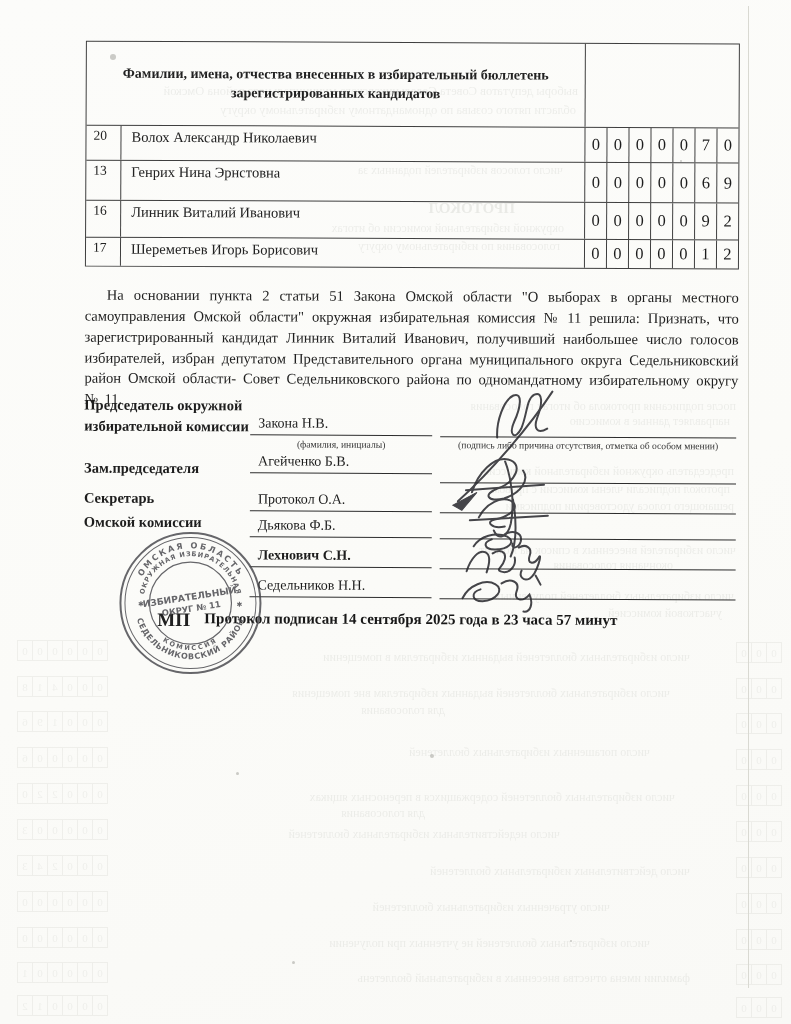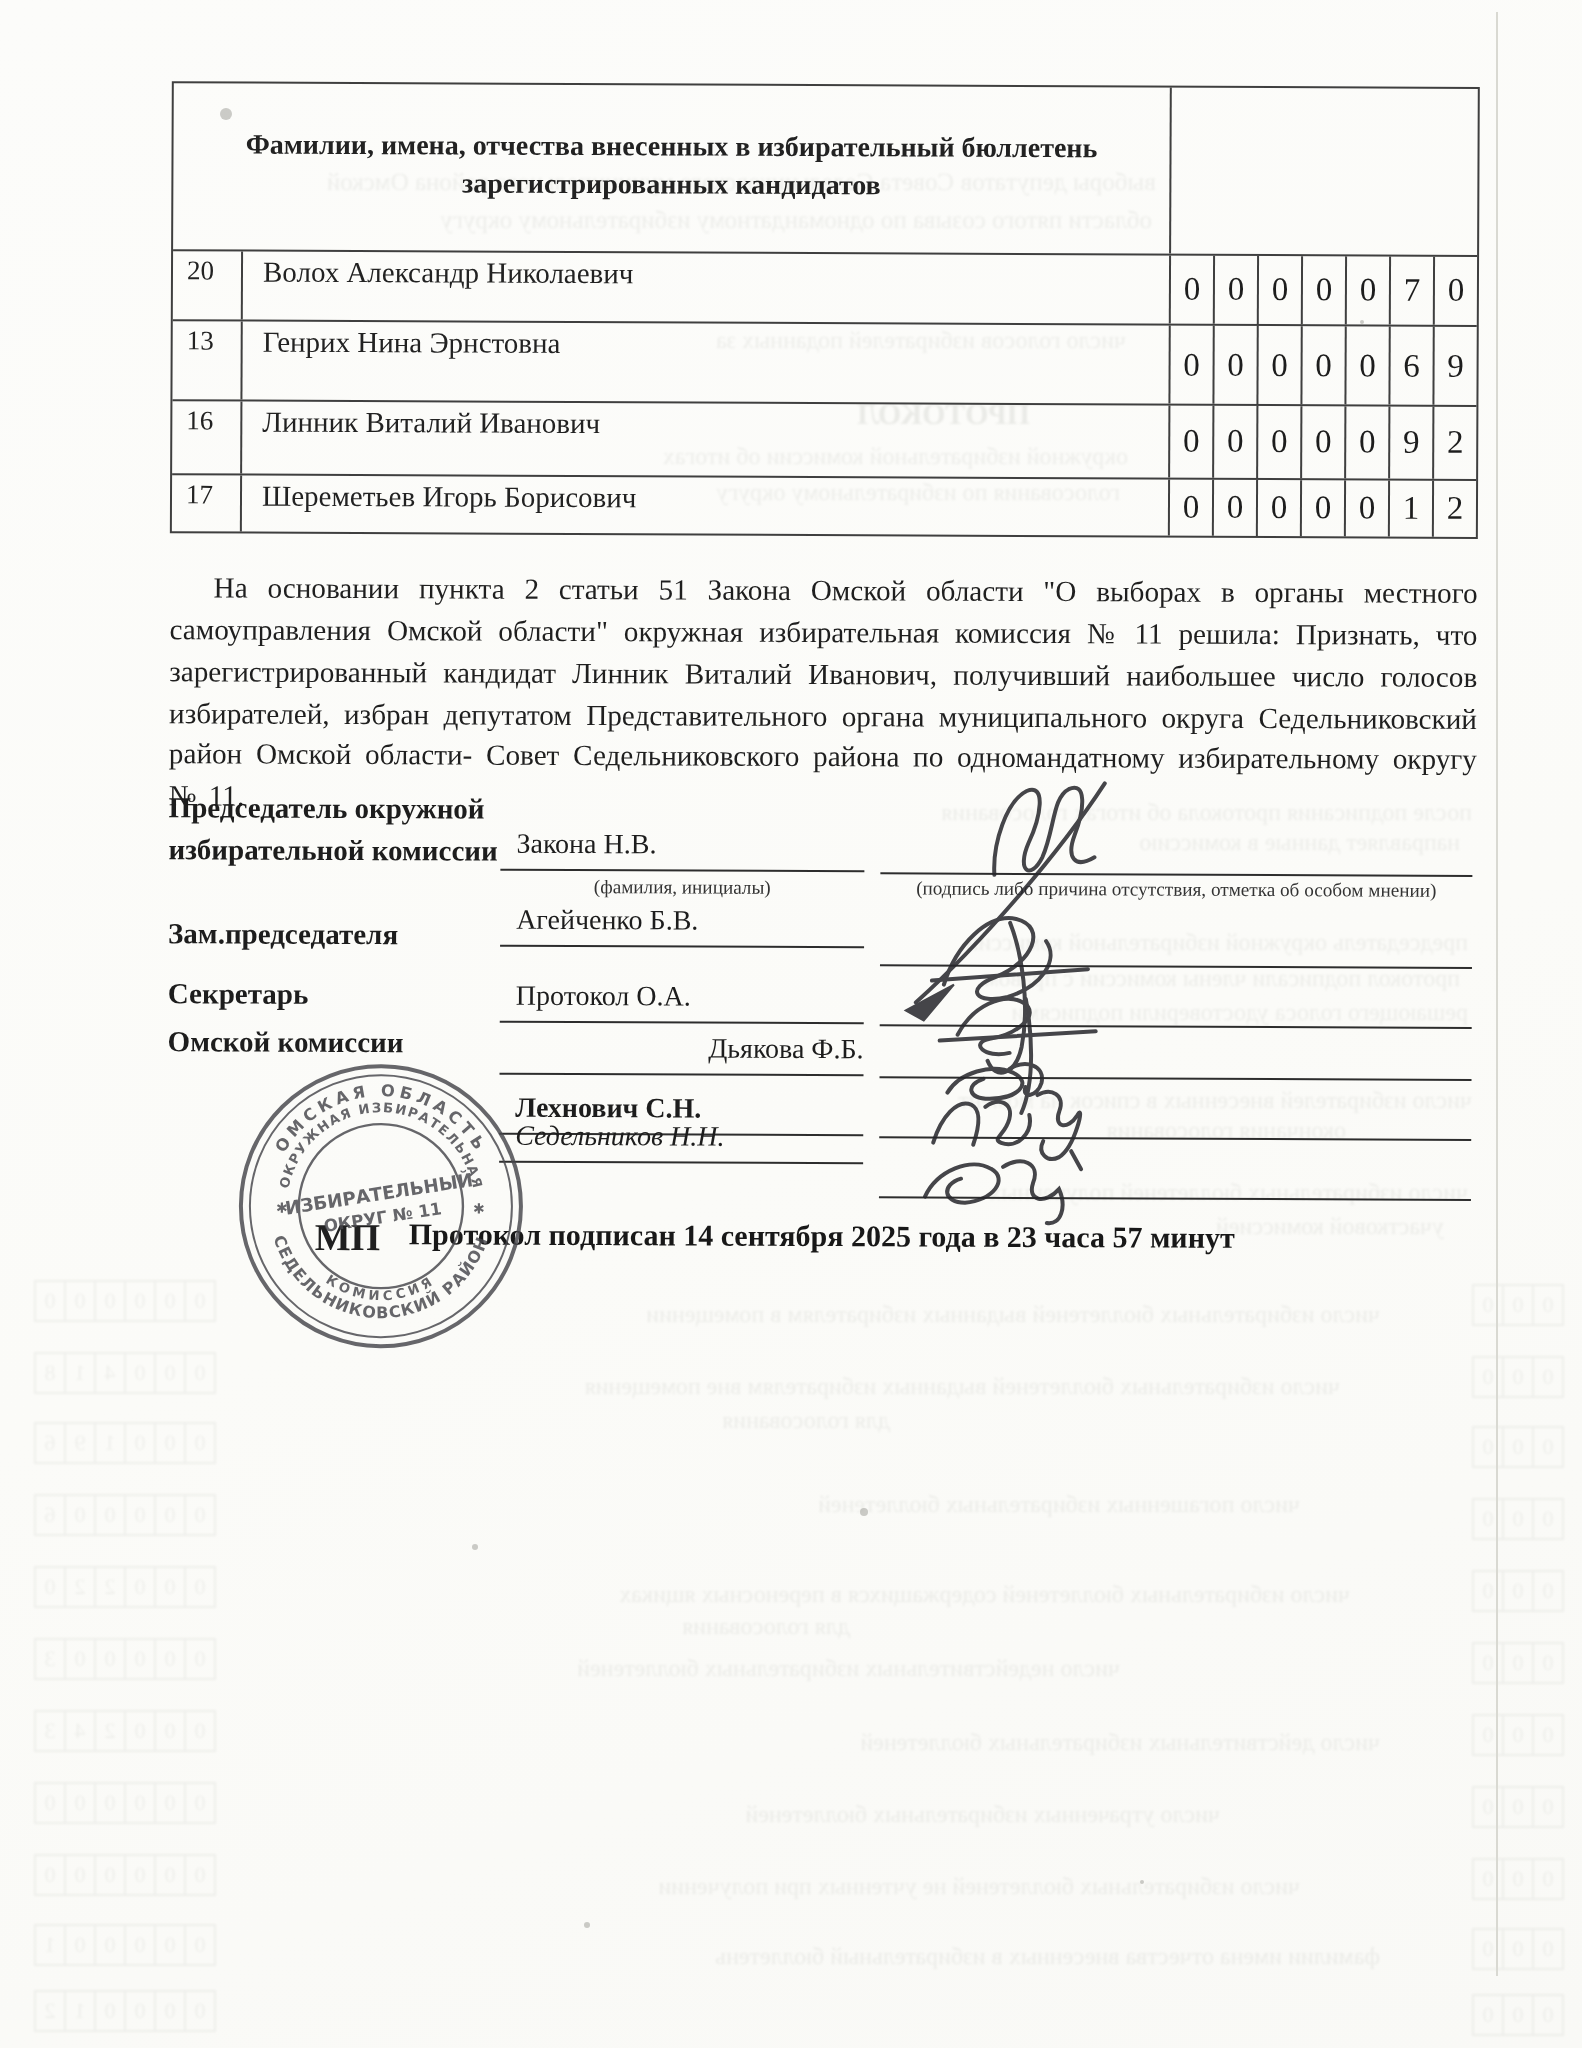--- a/index.html
+++ b/index.html
@@ -308,25 +308,25 @@
       <div class="sig-label" style="top:63px;">Зам.председателя</div>
       <div class="name-line" style="left:166px;top:56px;width:182px;">Агейченко Б.В.</div>
       <div class="sig-line" style="left:356px;top:64px;width:296px;"></div>
 
       <div class="sig-label" style="top:93px;">Секретарь</div>
       <div class="name-line" style="left:166px;top:94px;width:182px;">Протокол О.А.</div>
       <div class="sig-line" style="left:356px;top:94px;width:296px;"></div>
 
       <div class="sig-label" style="top:117px;">Омской комиссии</div>
       <div id="members-rows">
-          <div class="name-line" style="left: 166px; top: 120px; width: 182px; text-align: right;">Дьякова Ф.Б.</div>
+          <div class="name-line" style="left: 166px; top: 120px; width: 182px;">Дьякова Ф.Б.</div>
           <div class="sig-line" style="left: 356px; top: 120px; width: 296px;"></div>
           <div class="name-line" style="left: 166px; top: 150px; width: 182px; font-weight: bold;">Лехнович С.Н.</div>
           <div class="sig-line" style="left: 356px; top: 150px; width: 296px;"></div>
-          <div class="name-line" style="left: 166px; top: 164px; width: 182px; font-style: italic;">Седельников Н.Н.</div>
+          <div class="name-line" style="left: 166px; top: 180px; width: 182px;">Седельников Н.Н.</div>
           <div class="sig-line" style="left: 356px; top: 180px; width: 296px;"></div>
         </div>
     </div>
 
     <div class="mp-label">МП</div>
     <div class="protocol-line">Протокол подписан 14 сентября 2025 года в 23 часа 57 минут</div>
 
     <svg class="stamp" viewBox="0 0 146 146">
       <circle cx="73" cy="73" r="70" fill="none" stroke="#46464b" stroke-width="2"></circle>
       <circle cx="73" cy="73" r="65.5" fill="none" stroke="#46464b" stroke-width="1"></circle>

